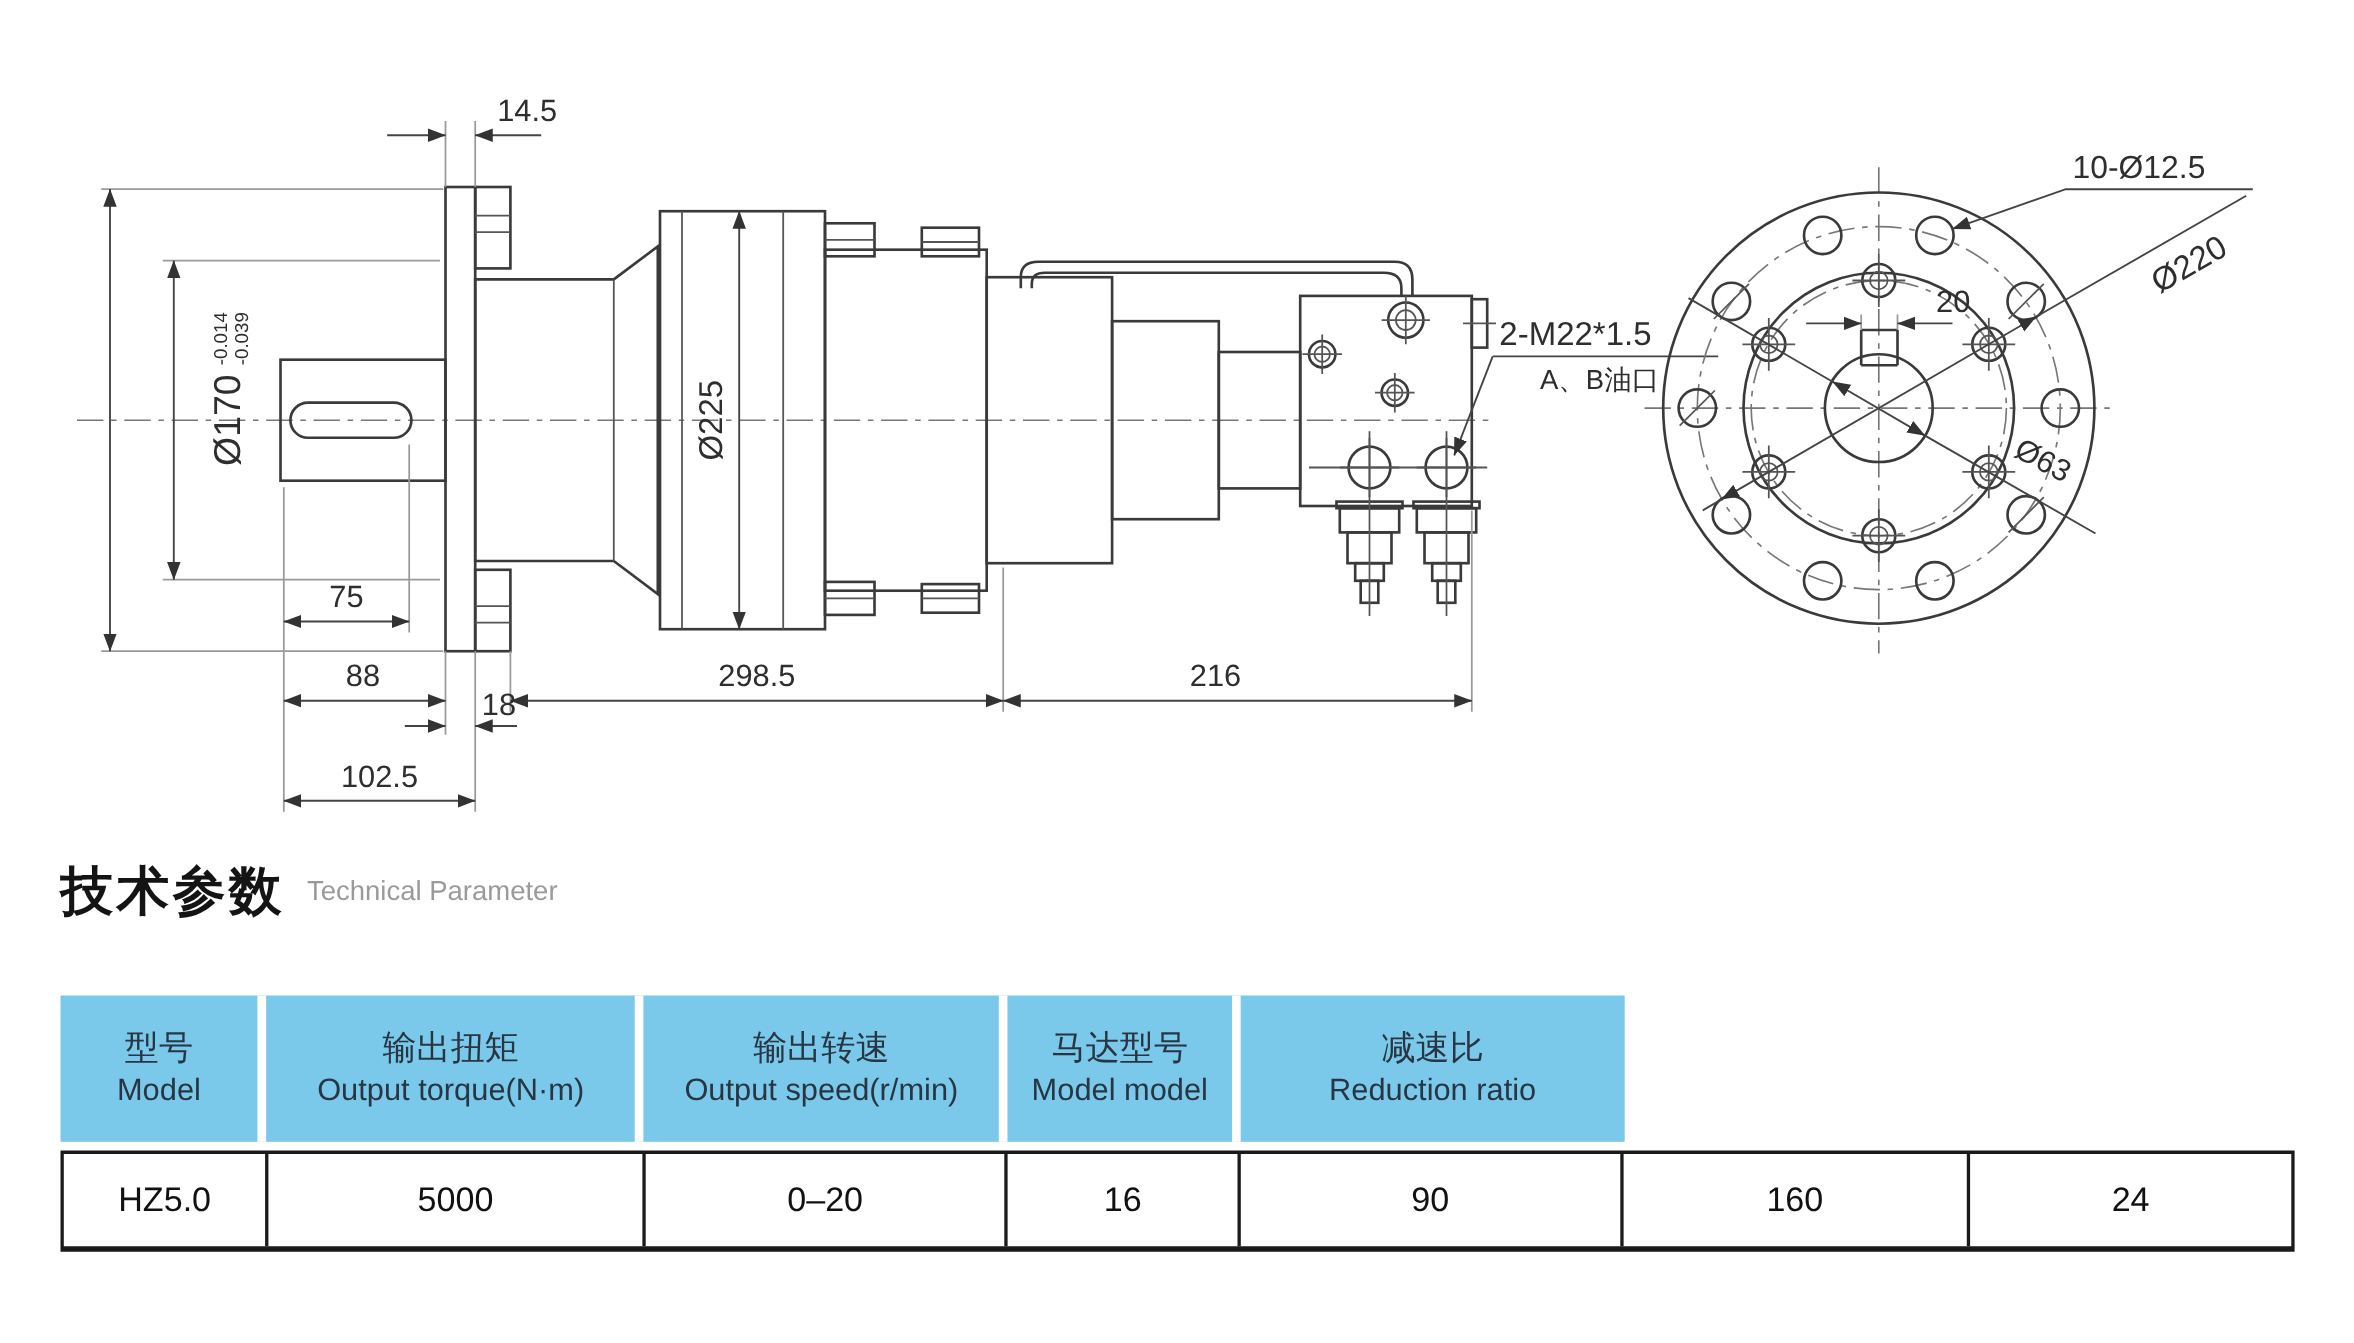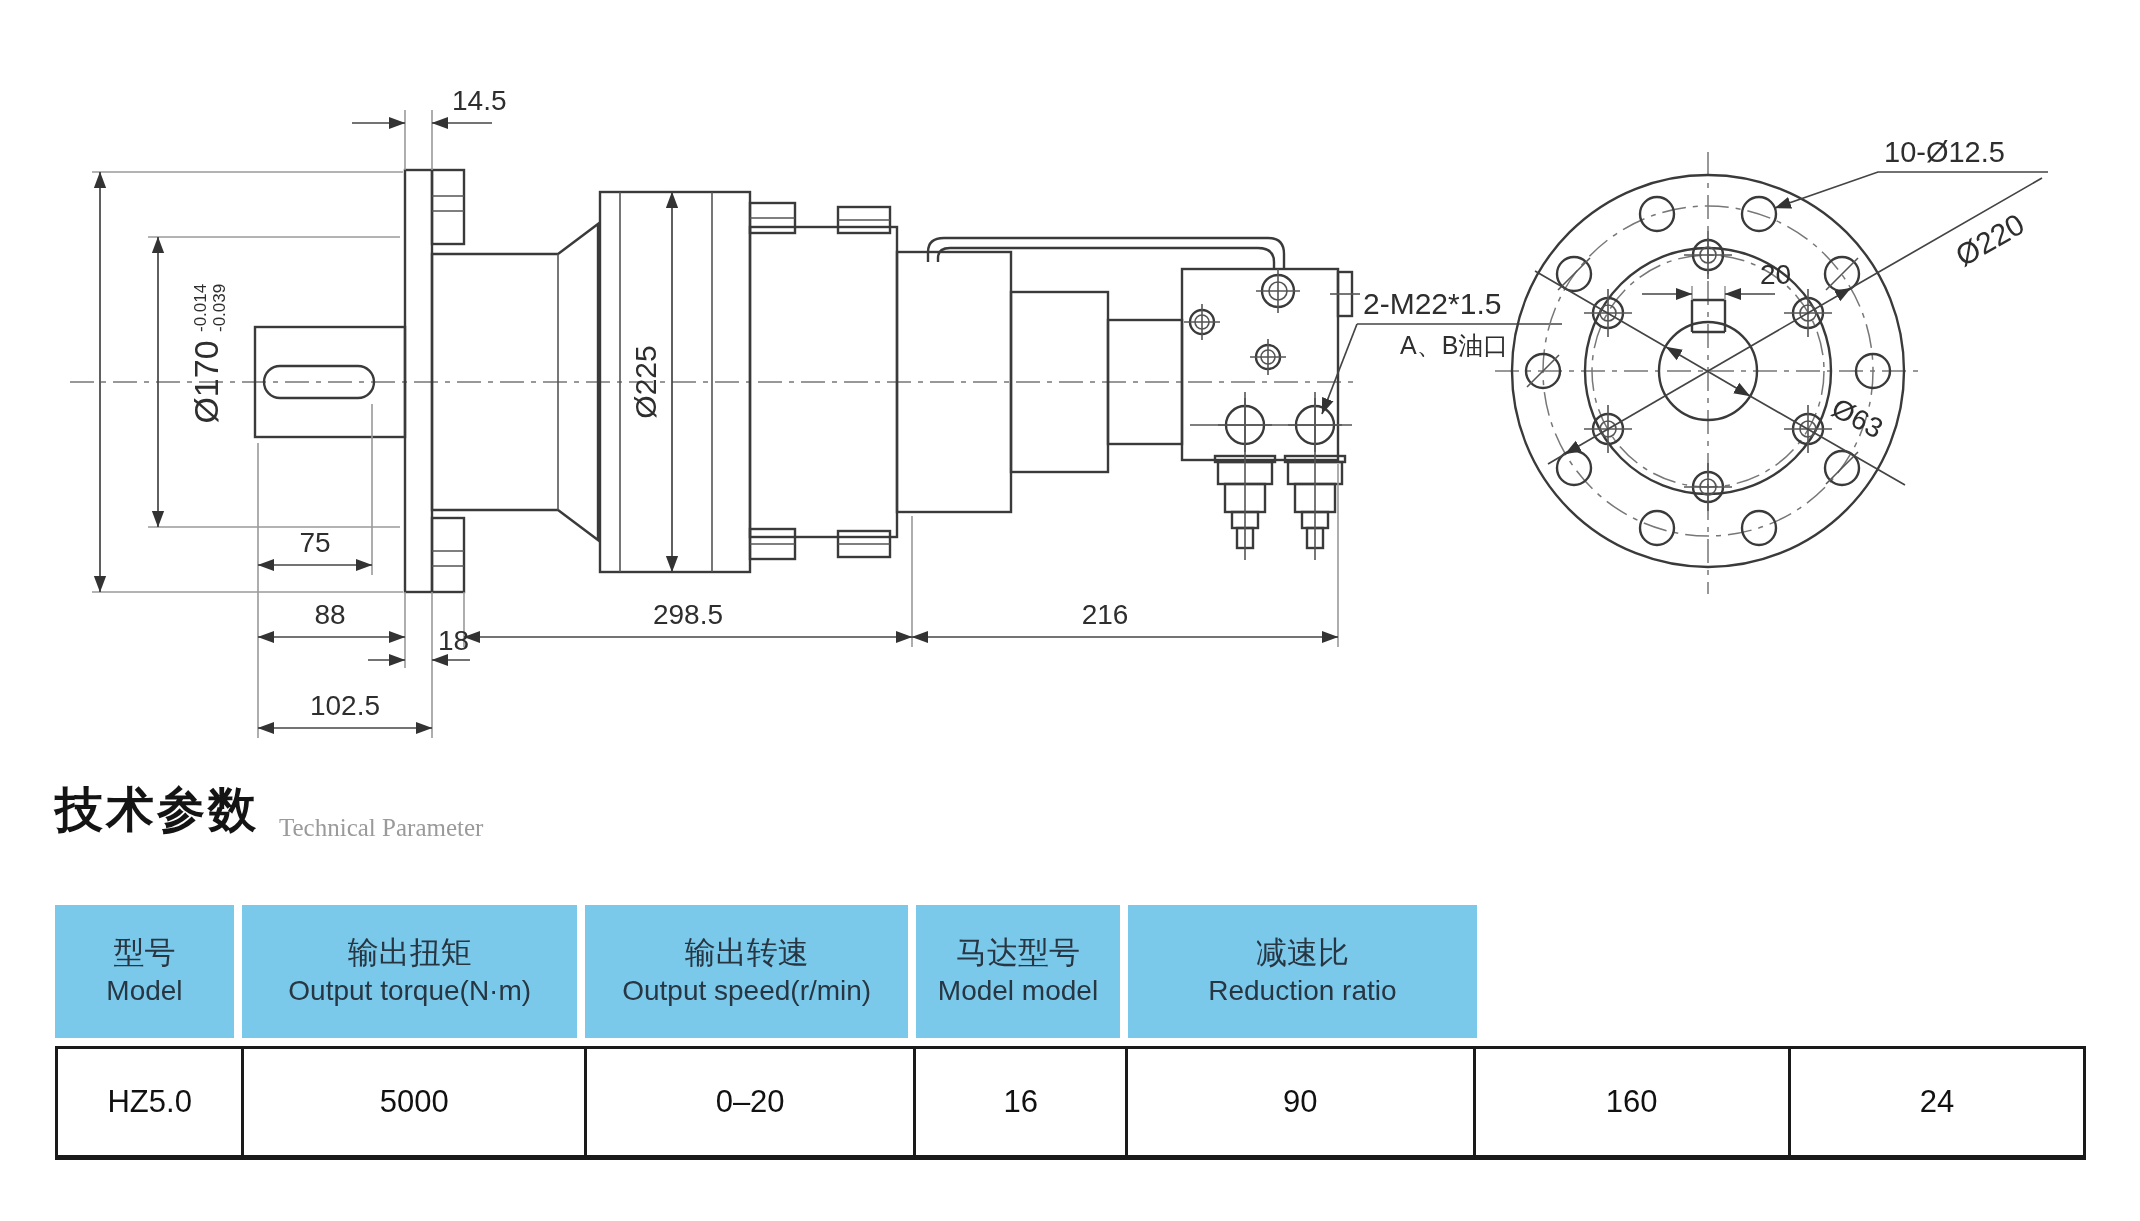--- a/index.html
+++ b/index.html
@@ -8,34 +8,34 @@
   
   #drawing{position:absolute;left:0;top:0;}
   svg text{font-family:"Liberation Sans",sans-serif;fill:#2e2e2e;}
   .body-line{stroke:#3a3a3a;stroke-width:2.4;fill:none;}
   .thin-line{stroke:#555;stroke-width:1.6;fill:none;}
   .ext-line{stroke:#9a9a9a;stroke-width:1.6;fill:none;}
   .dim-line{stroke:#444;stroke-width:1.7;fill:none;}
   .cl{stroke:#777;stroke-width:1.5;fill:none;stroke-dasharray:24 7 5 7;}
   .dimtxt{font-size:28px;}
   
-  #section-title{position:absolute;left:55px;top:778px;display:flex;align-items:flex-end;font-family:Liberation Serif, serif;}
+  #section-title{position:absolute;left:55px;top:778px;display:flex;align-items:center;}
   #title-zh{font-size:48px;font-weight:bold;color:#141414;letter-spacing:3px;}
   #title-en{font-size:25px;color:#9a9a9a;margin-left:20px;}
   
   #param-table{position:absolute;left:55px;top:905px;width:2031px;text-align:center;}
   .tbl-header{display:grid;grid-template-columns:185fr 340fr 327fr 210fr 345fr 313fr 290fr;margin-bottom:8px;}
   .hc{background:#7bc9ea;border-right:8px solid #ffffff;height:133px;
       display:flex;flex-direction:column;align-items:center;justify-content:center;}
   .hc:last-child{border-right:none;}
   .hc .zh{font-size:31px;color:#273642;line-height:1.3;}
   .hc .en{font-size:28px;color:#273642;line-height:1.3;}
   .tbl-row{display:grid;grid-template-columns:185fr 340fr 327fr 210fr 345fr 313fr 290fr;
       border:3px solid #1a1a1a;border-bottom-width:5px;}
-  .dc{border-right:3px solid #1a1a1a;height:106px;display:flex;align-items:center;justify-content:center;
+  .dc{border-right:3px solid #1a1a1a;height:84px;display:flex;align-items:center;justify-content:center;
       font-size:31px;color:#111;}
   .dc:last-child{border-right:none;}
 </style>
 </head>
 <body>
 
 <svg id="drawing" width="2140" height="770" viewBox="0 0 2140 770">
   <defs>
     <marker id="arr" viewBox="0 0 10 10" refX="9.4" refY="5" markerWidth="10" markerHeight="10" orient="auto-start-reverse">
       <path d="M0,1.4 L9.6,5 L0,8.6 z" fill="#333"></path>

